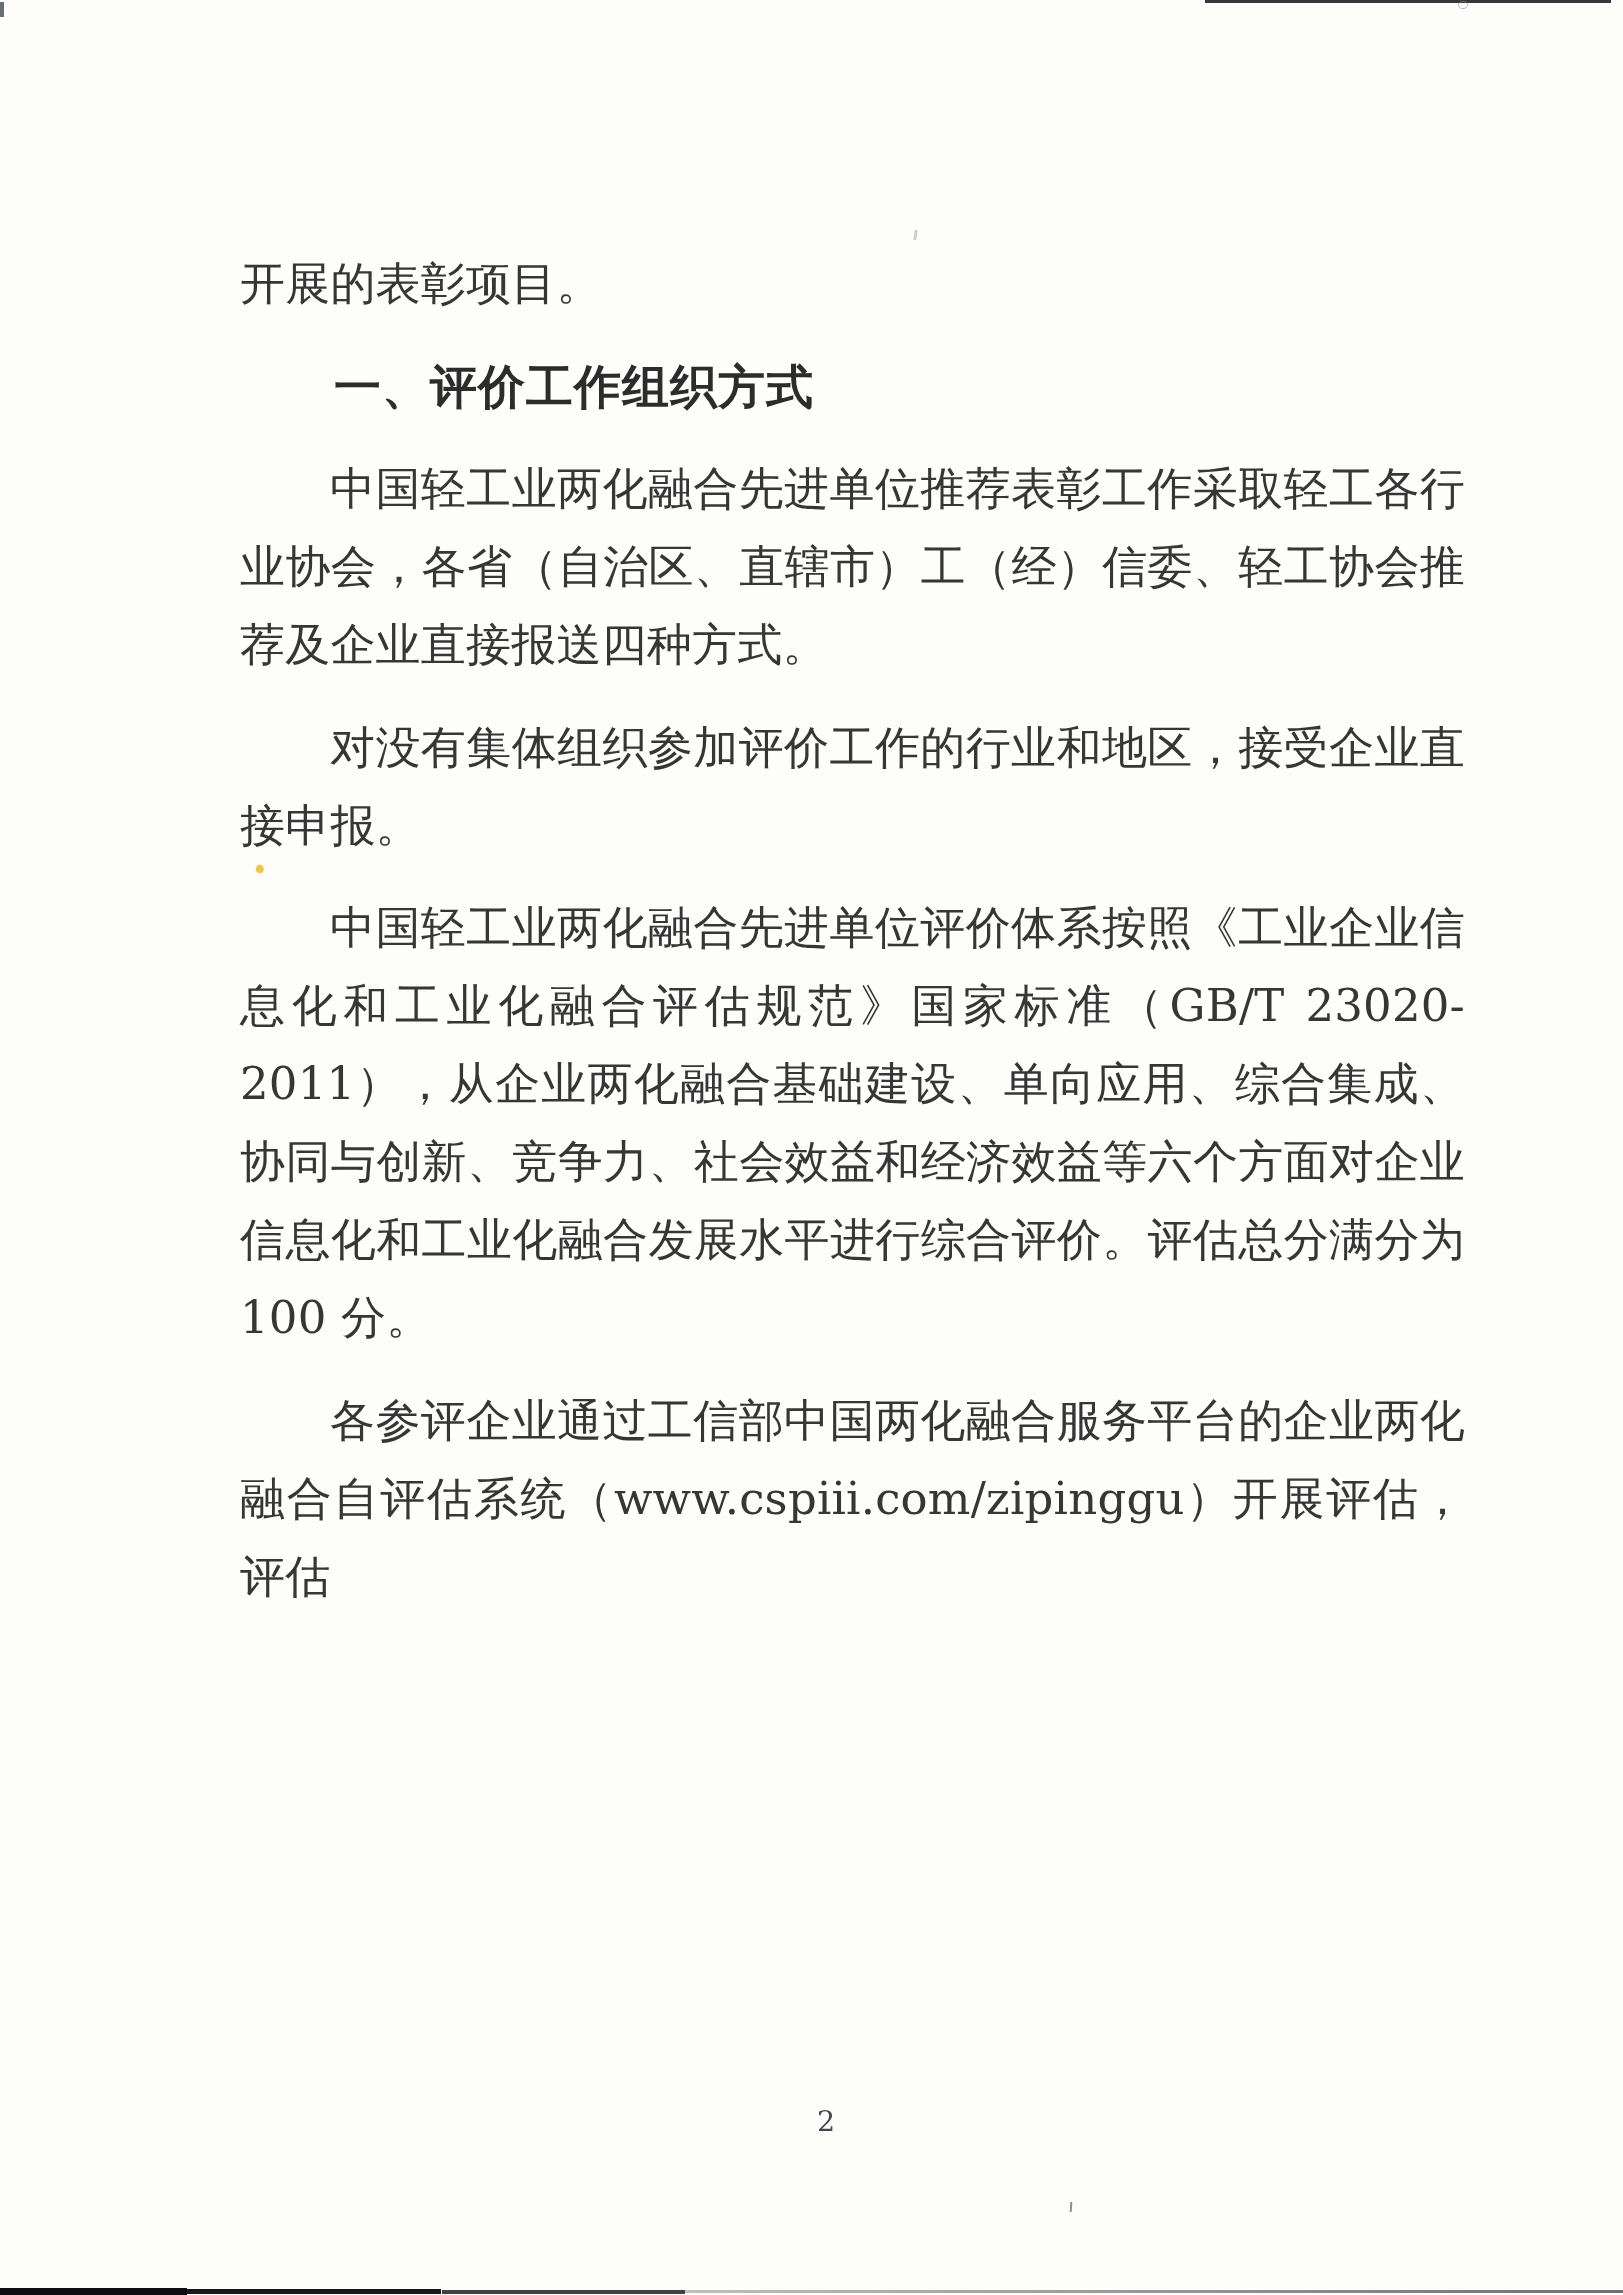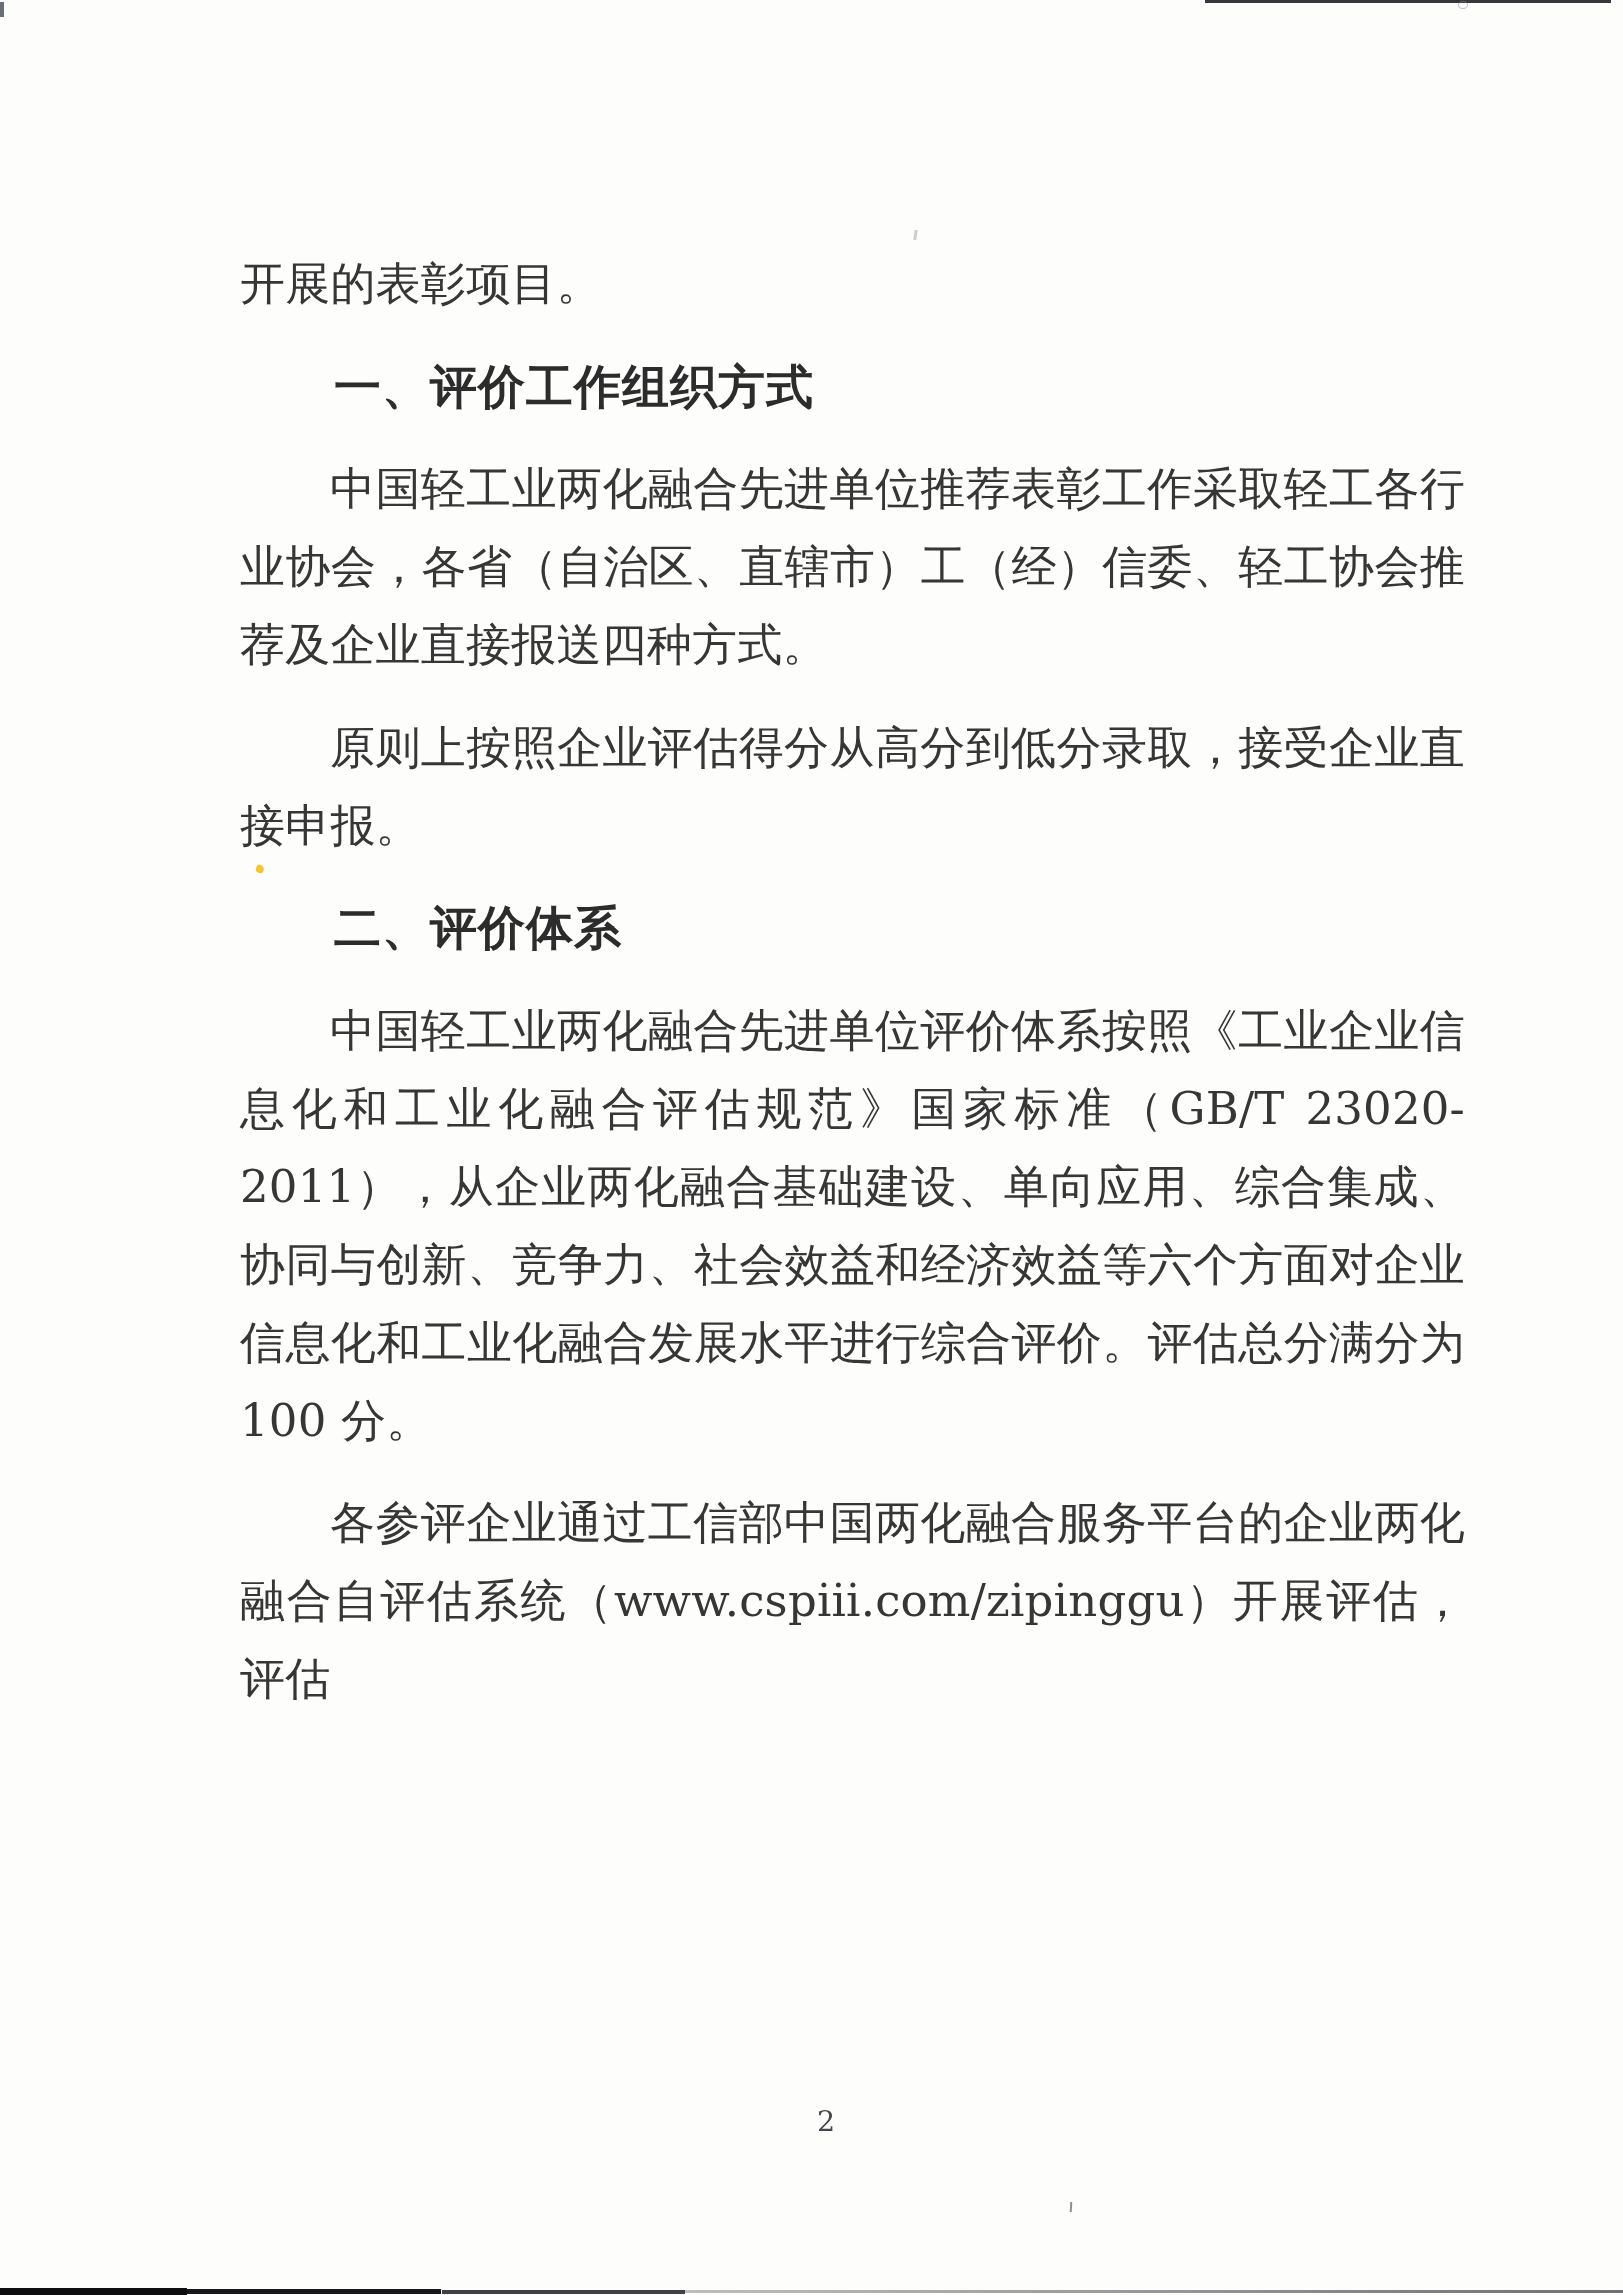--- a/index.html
+++ b/index.html
@@ -87,23 +87,22 @@
   <div class="art art-bottom-4"></div>
 
   <main class="content">
 
     <p class="para no-indent">开展的表彰项目。</p>
 
     <h2 class="heading">一、评价工作组织方式</h2>
 
     <p class="para">中国轻工业两化融合先进单位推荐表彰工作采取轻工各行业协会，各省（自治区、直辖市）工（经）信委、轻工协会推荐及企业直接报送四种方式。</p>
 
-    <p class="para">原则上按照企业评估得分从高分到低分录取，接受企业直接申报。</p>
+    <p class="para">对没有集体组织参加评价工作的行业和地区，接受企业直接申报。</p>
 
-    <h2 class="heading">二、评价体系</h2>
 
     <p class="para">中国轻工业两化融合先进单位评价体系按照《工业企业信息化和工业化融合评估规范》国家标准（GB/T 23020-2011），从企业两化融合基础建设、单向应用、综合集成、协同与创新、竞争力、社会效益和经济效益等六个方面对企业信息化和工业化融合发展水平进行综合评价。评估总分满分为 100 分。</p>
 
 
 
 
     <p class="para">各参评企业通过工信部中国两化融合服务平台的企业两化融合自评估系统（www.cspiii.com/zipinggu）开展评估，评估</p>
 
   </main>
 

